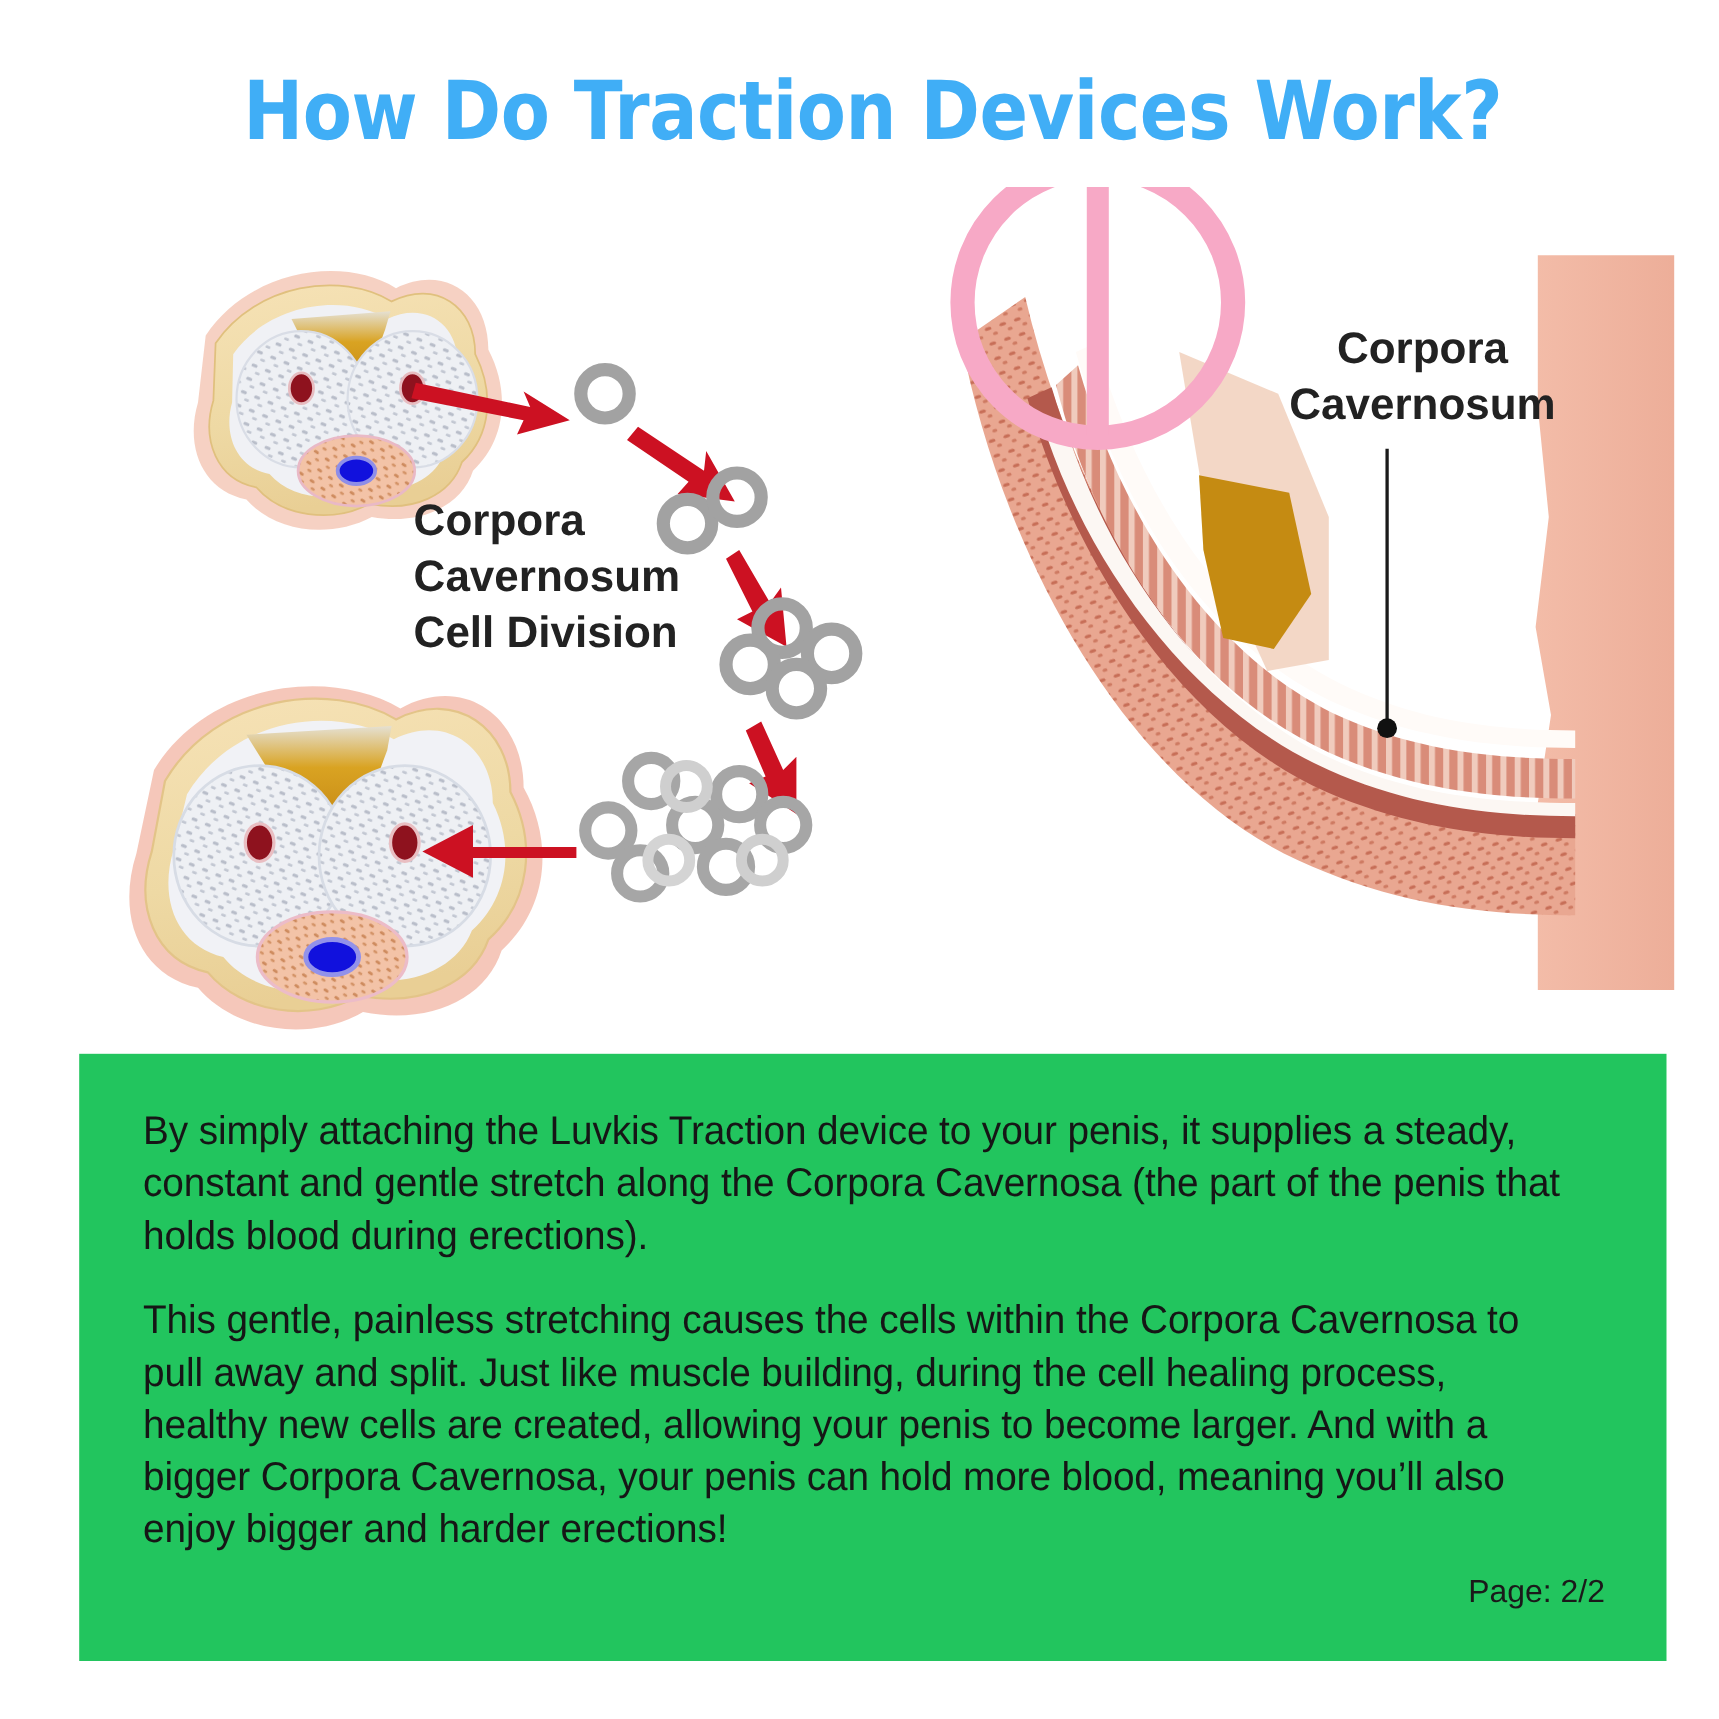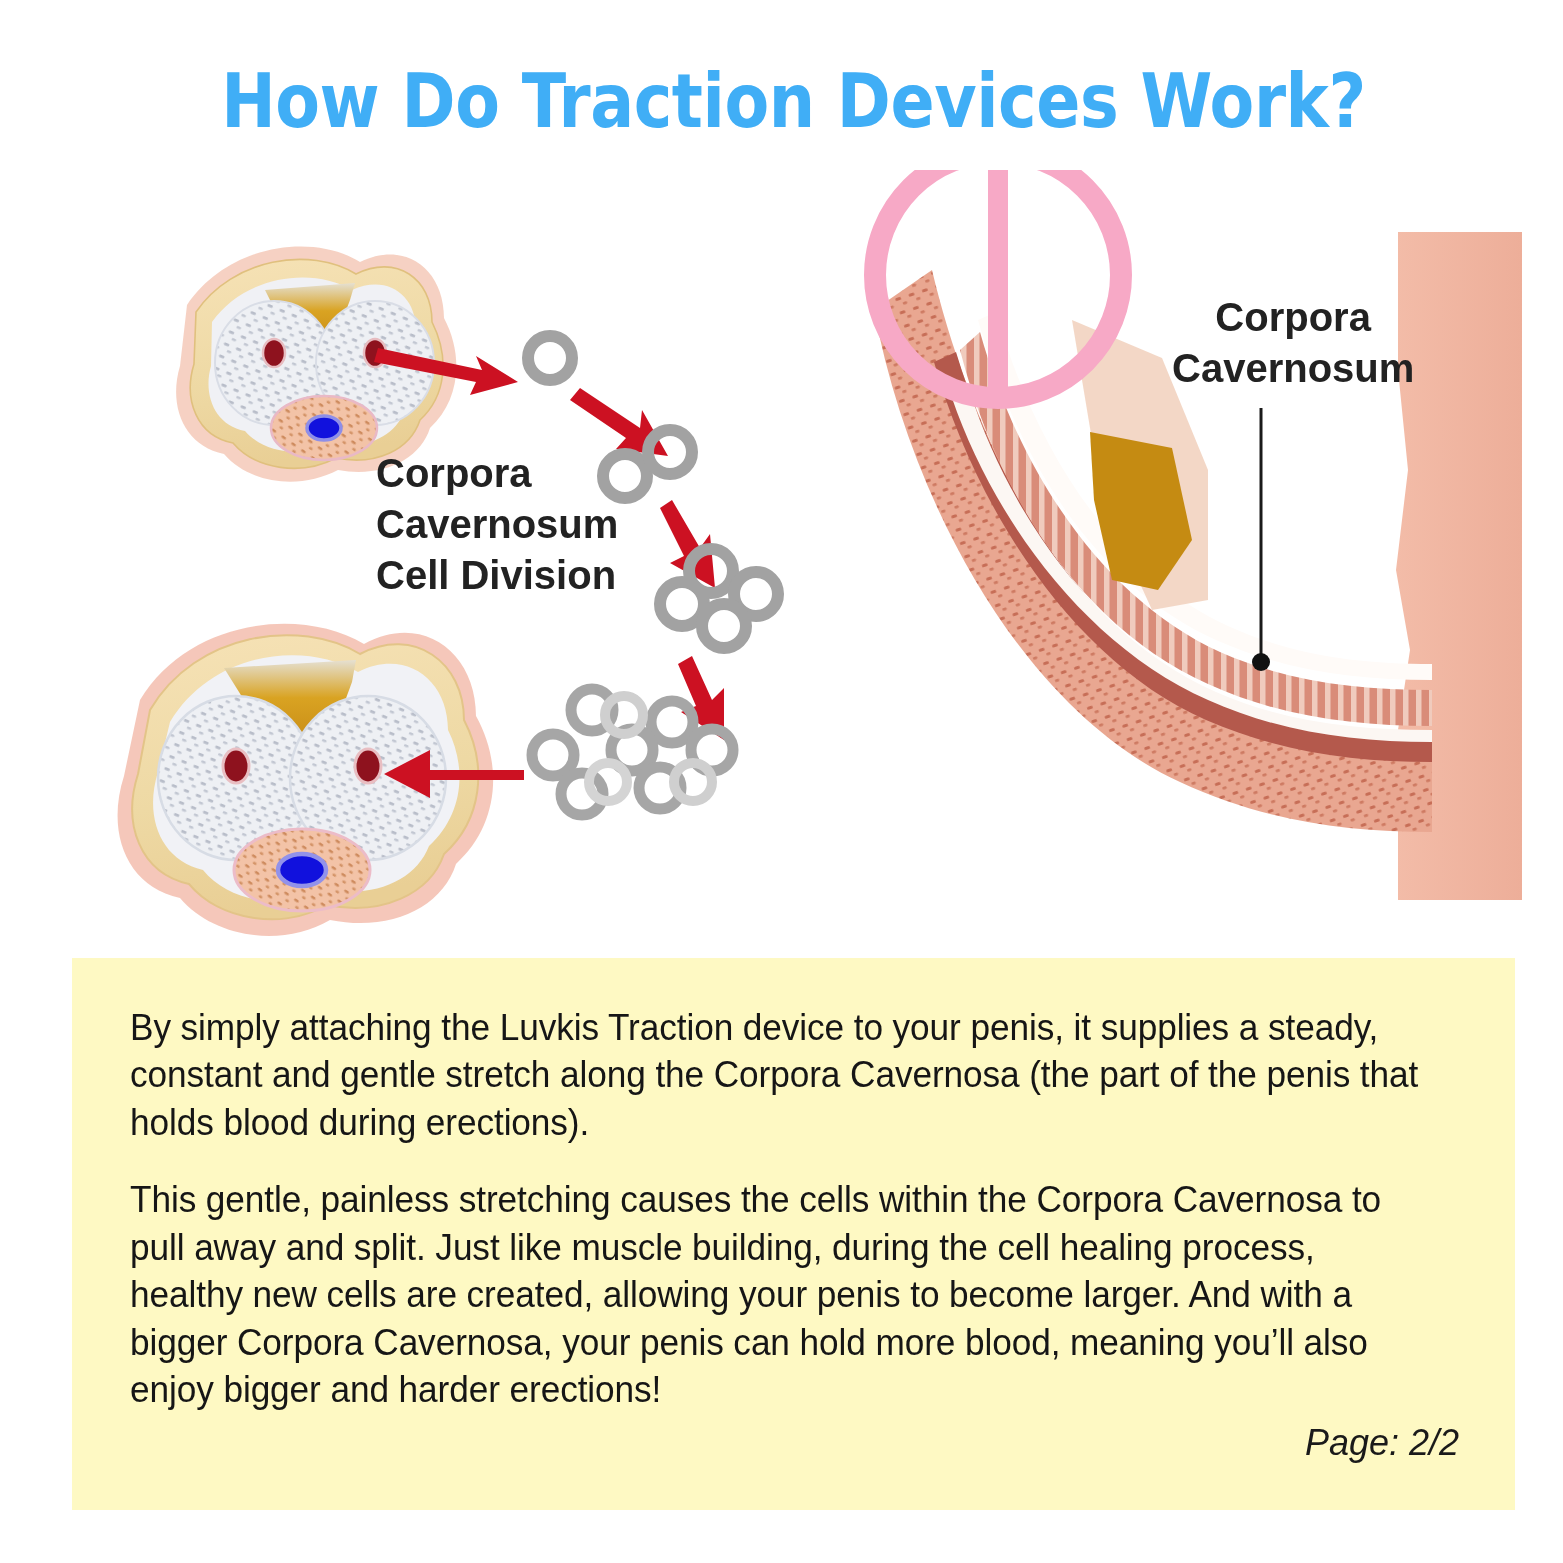--- a/index.html
+++ b/index.html
@@ -69,42 +69,41 @@
     text-align: center;
   }
 
   
   #text-panel {
     position: absolute;
     left: 60px;
     top: 958px;
     width: 1443px;
     height: 552px;
-    background: #fef9c3;
+    background: #22c55e;
     box-sizing: border-box;
     padding: 46px 48px 20px 58px;
   }
   .body-para {
     font-family: "Liberation Sans", sans-serif;
     font-size: 36.5px;
     line-height: 1.30;
     color: #161616;
     margin: 0 0 30px 0;
     transform: scaleX(0.965);
     transform-origin: left top;
     letter-spacing: -0.1px;
   }
   #page-indicator {
     position: absolute;
     right: 56px;
     bottom: 46px;
     font-family: "Liberation Sans", sans-serif;
-    font-size: 36px;
+    font-size: 29px;
     color: #1a1a1a;
-    font-style: italic;
   }
 </style>
 </head>
 <body>
 
 <div id="page">
 
   <div id="title">How Do Traction Devices Work?</div>
 
   <div id="diagram">

